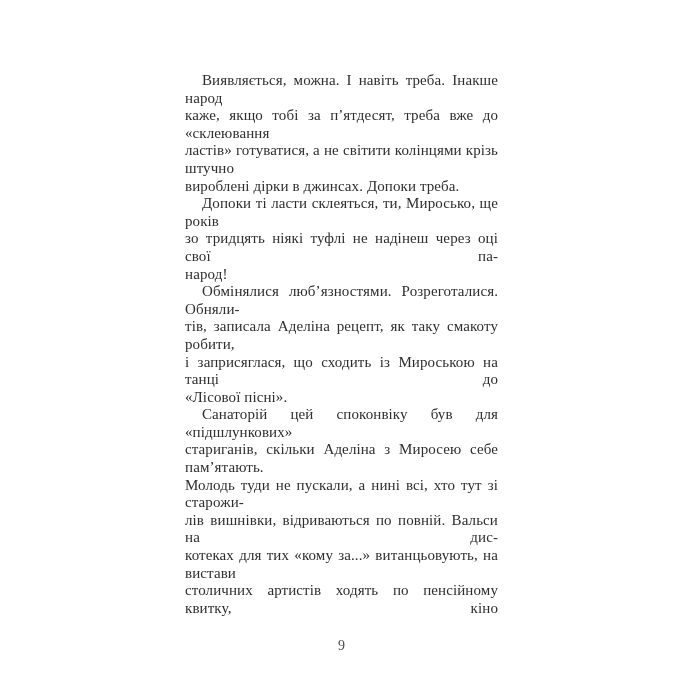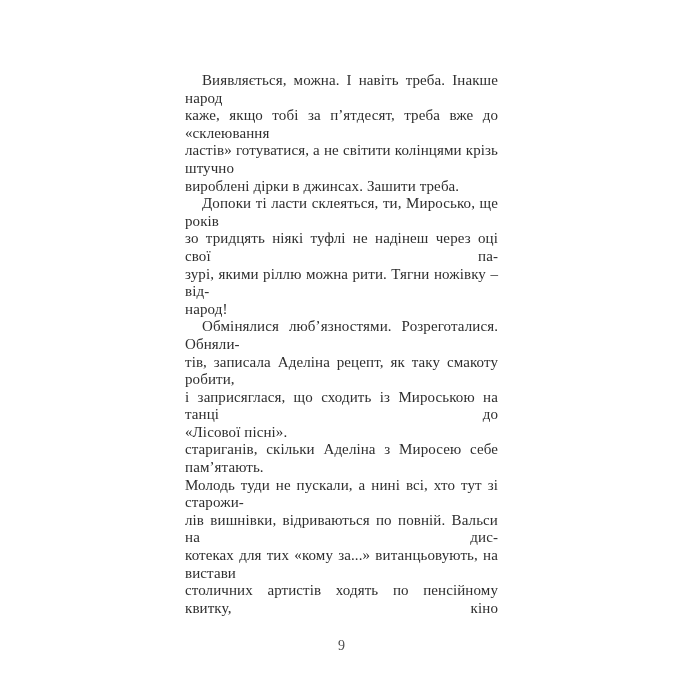--- a/index.html
+++ b/index.html
@@ -52,35 +52,35 @@
 </style>
 </head>
 <body>
 
 <div class="page">
   <div class="text-column">
       <div class="paragraph">
         <div class="line para-first">Виявляється, можна. І навіть треба. Інакше народ</div>
         <div class="line">каже, якщо тобі за п’ятдесят, треба вже до «склеювання</div>
         <div class="line">ластів» готуватися, а не світити колінцями крізь штучно</div>
-        <div class="line para-last">вироблені дірки в джинсах. Зашити треба.</div>
+        <div class="line para-last">вироблені дірки в джинсах. Допоки треба.</div>
       </div>
       <div class="paragraph">
         <div class="line para-first">Допоки ті ласти склеяться, ти, Миросько, ще років</div>
         <div class="line">зо тридцять ніякі туфлі не надінеш через оці свої па-</div>
-        <div class="line">зурі, якими ріллю можна рити. Тягни ножівку – від-</div>
         <div class="line para-last">народ!</div>
       </div>
       <div class="paragraph">
         <div class="line para-first">Обмінялися люб’язностями. Розреготалися. Обняли-</div>
         <div class="line">тів, записала Аделіна рецепт, як таку смакоту робити,</div>
         <div class="line">і заприсяглася, що сходить із Мироською на танці до</div>
         <div class="line para-last">«Лісової пісні».</div>
       </div>
       <div class="paragraph">
+        <div class="line para-first">Санаторій цей споконвіку був для «підшлункових»</div>
         <div class="line">стариганів, скільки Аделіна з Миросею себе пам’ятають.</div>
         <div class="line">Молодь туди не пускали, а нині всі, хто тут зі старожи-</div>
         <div class="line">лів вишнівки, відриваються по повній. Вальси на дис-</div>
         <div class="line">котеках для тих «кому за...» витанцьовують, на вистави</div>
         <div class="line">столичних артистів ходять по пенсійному квитку, кіно</div>
       </div>
     </div>
   <div class="page-number">9</div>
 </div>
 

